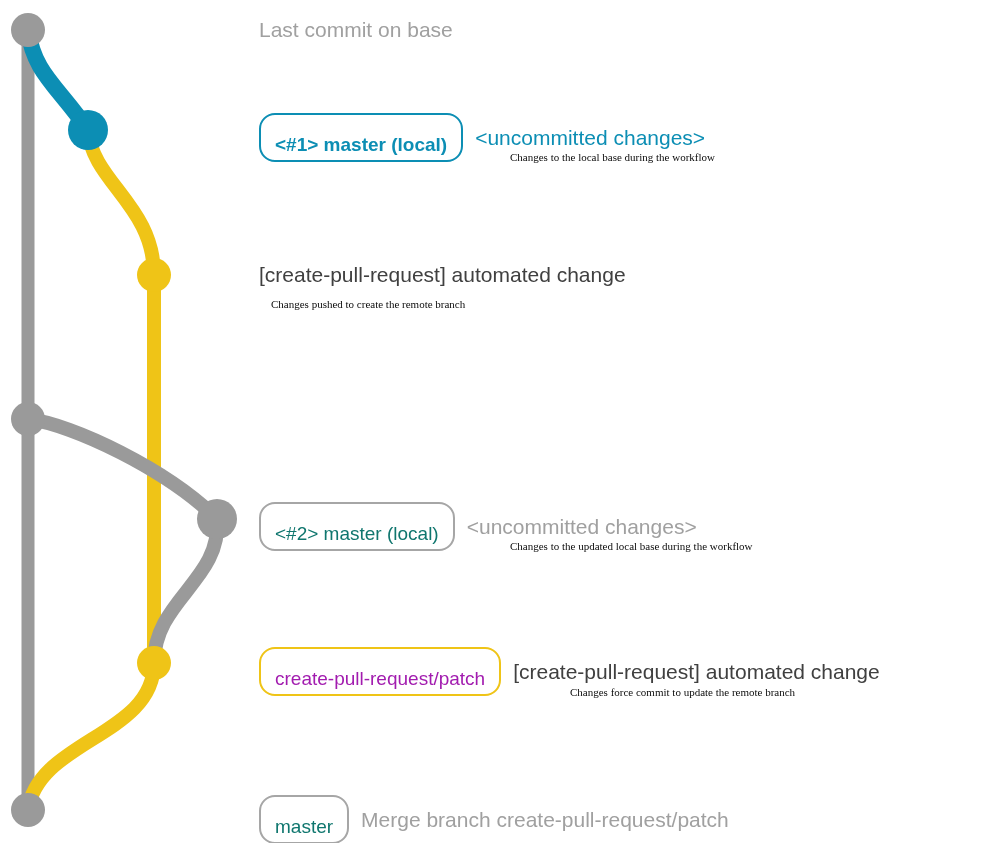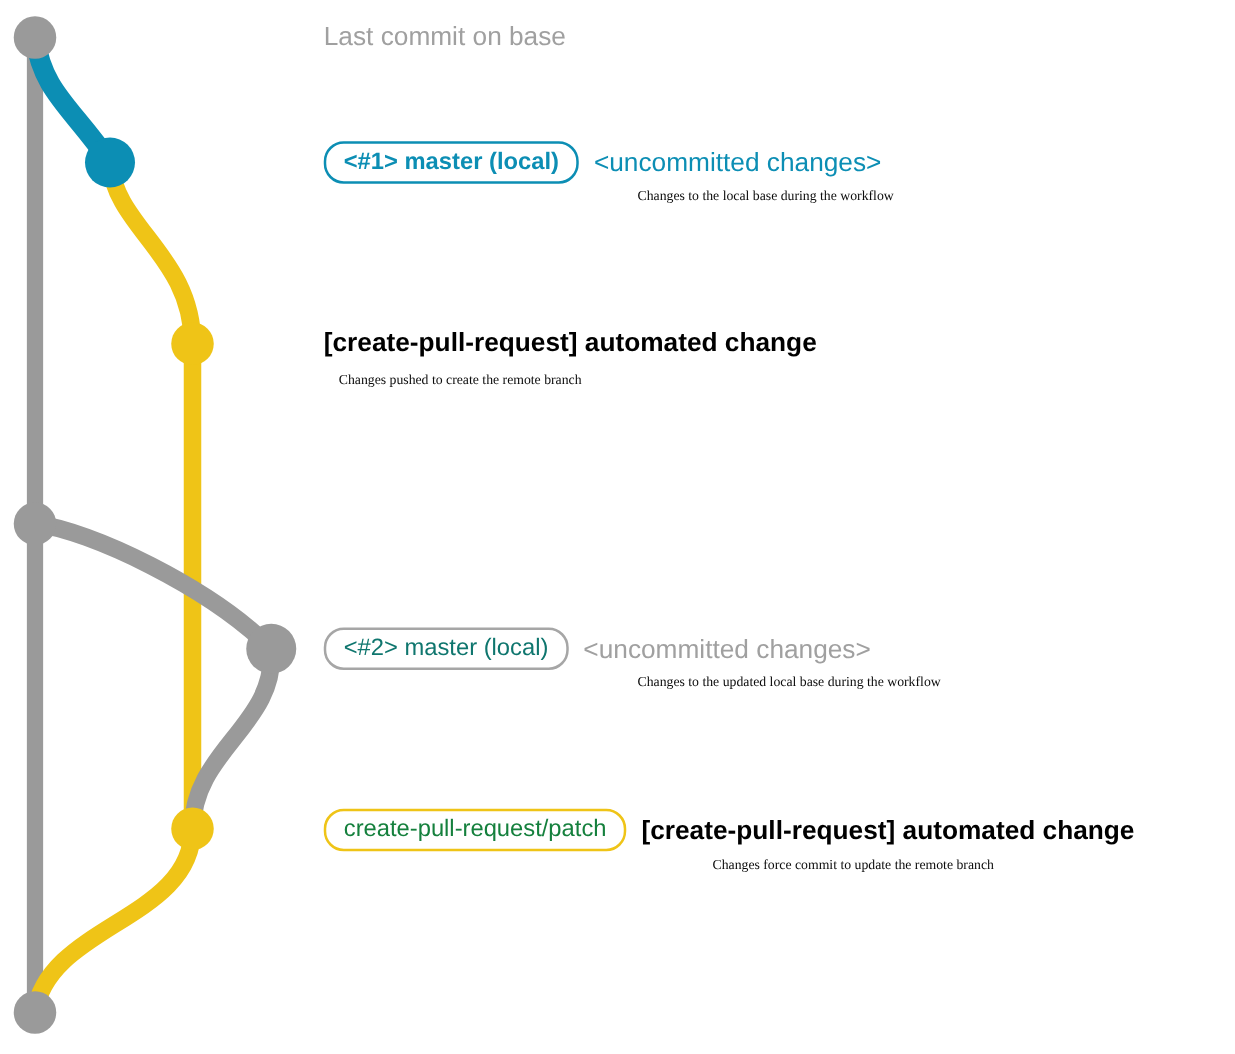--- a/index.html
+++ b/index.html
@@ -31,39 +31,39 @@
   .row {
     position: absolute;
     display: flex;
     align-items: center;
     white-space: nowrap;
   }
   .badge {
     display: inline-block;
     border: 2px solid #14b8a6;
     border-radius: 16px;
-    padding: 5px 14px 6px 14px;
+    padding: 20px 14px 6px 14px;
     font-size: 19px;
     line-height: 1;
     color: #999;
     background: #fff;
     font-family: "Liberation Sans", sans-serif;
   }
   .badge.teal { border-color: #0C8EB4; color: #0C8EB4; font-weight: bold; }
-  .badge.yellow { border-color: #EFC417; color: #15803d; }
+  .badge.yellow { border-color: #EFC417; color: #a21caf; }
   .badge.gray { border-color: #A6A6A6; color: #0f766e; }
   .subject {
     font-size: 21px;
     line-height: 1;
     margin-left: 12px;
     font-family: "Liberation Sans", sans-serif;
     text-align: center;
   }
   .subject.teal { color: #0C8EB4; }
-  .subject.yellow { color: #000000; font-weight: bold; }
+  .subject.yellow { color: #404040; font-weight: normal; }
   .subject.gray { color: #A0A0A0; }
   .subject.nobadge { margin-left: 0; }
   .headline {
     position: absolute;
     font-size: 21px;
     color: #A0A0A0;
     line-height: 1;
     font-family: "Liberation Sans", sans-serif;
   }
   .note {
@@ -123,14 +123,18 @@
     <span class="subject gray">&lt;uncommitted changes&gt;</span>
   </div>
   <div class="note" style="left:510px; top:541px;">Changes to the updated local base during the workflow</div>
 
   <div class="row" style="left:259px; top:647px;">
     <span class="badge yellow">create-pull-request/patch</span>
     <span class="subject yellow">[create-pull-request] automated change</span>
   </div>
   <div class="note" style="left:570px; top:687px;">Changes force commit to update the remote branch</div>
 
+  <div class="row" style="left:259px; top:795px;">
+    <span class="badge gray">master</span>
+    <span class="subject gray">Merge branch create-pull-request/patch</span>
+  </div>
 
 </div>
 
 </body></html>

